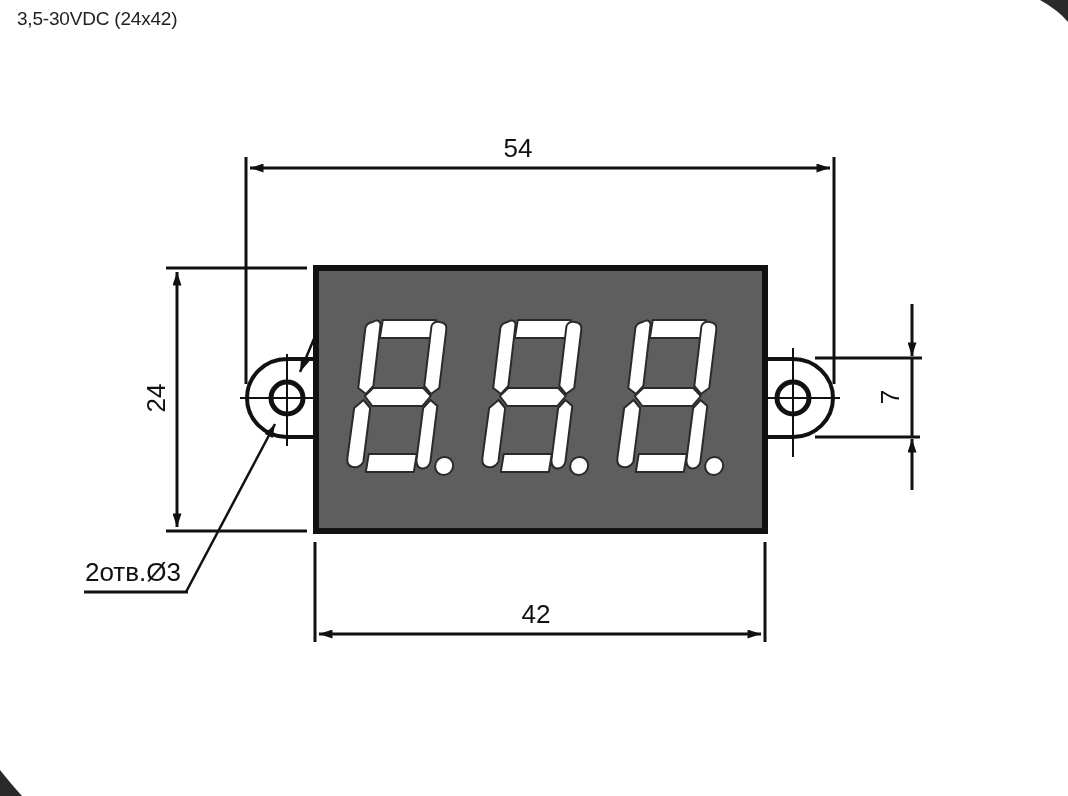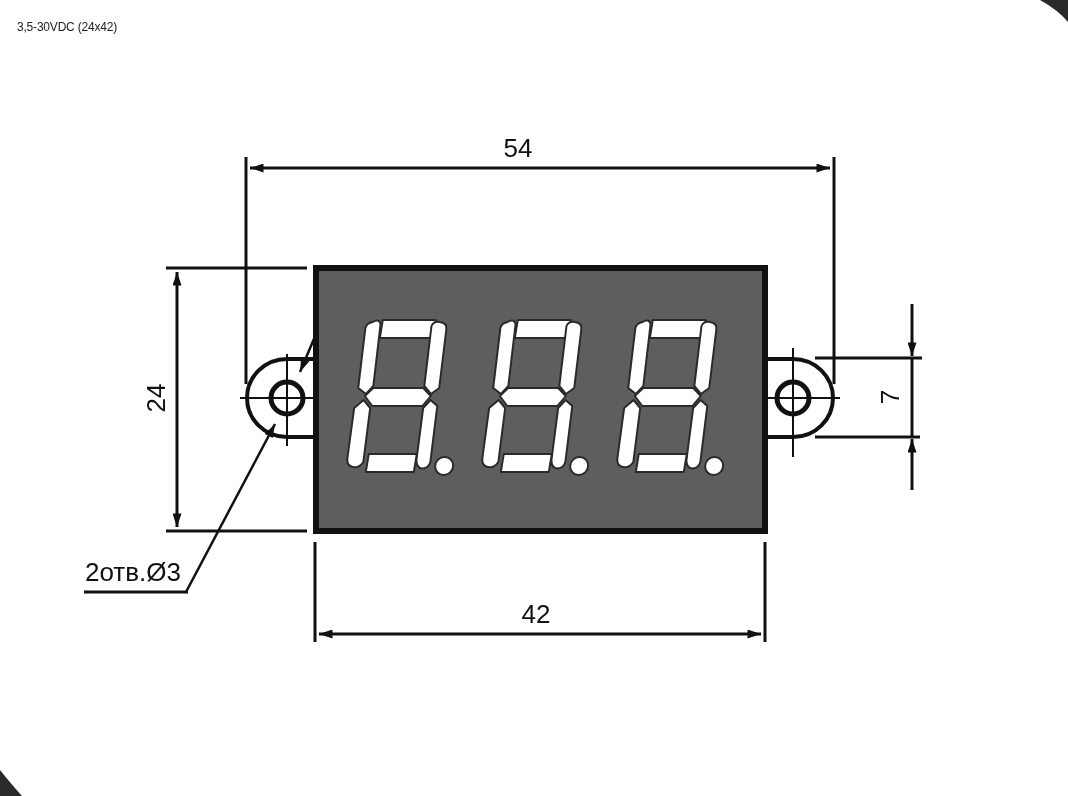--- a/index.html
+++ b/index.html
@@ -10,22 +10,22 @@
     body {
       width: 1068px;
       height: 796px;
       position: relative;
       overflow: hidden;
       font-family: "Liberation Sans", sans-serif;
     }
     .caption {
       position: absolute;
       left: 17px;
-      top: 20px;
-      font-size: 12px;
+      top: 8px;
+      font-size: 19px;
       color: #222222;
       letter-spacing: -0.2px;
       text-align: right;
     }
     svg.drawing {
       position: absolute;
       left: 0;
       top: 0;
     }
     .dim-text {

